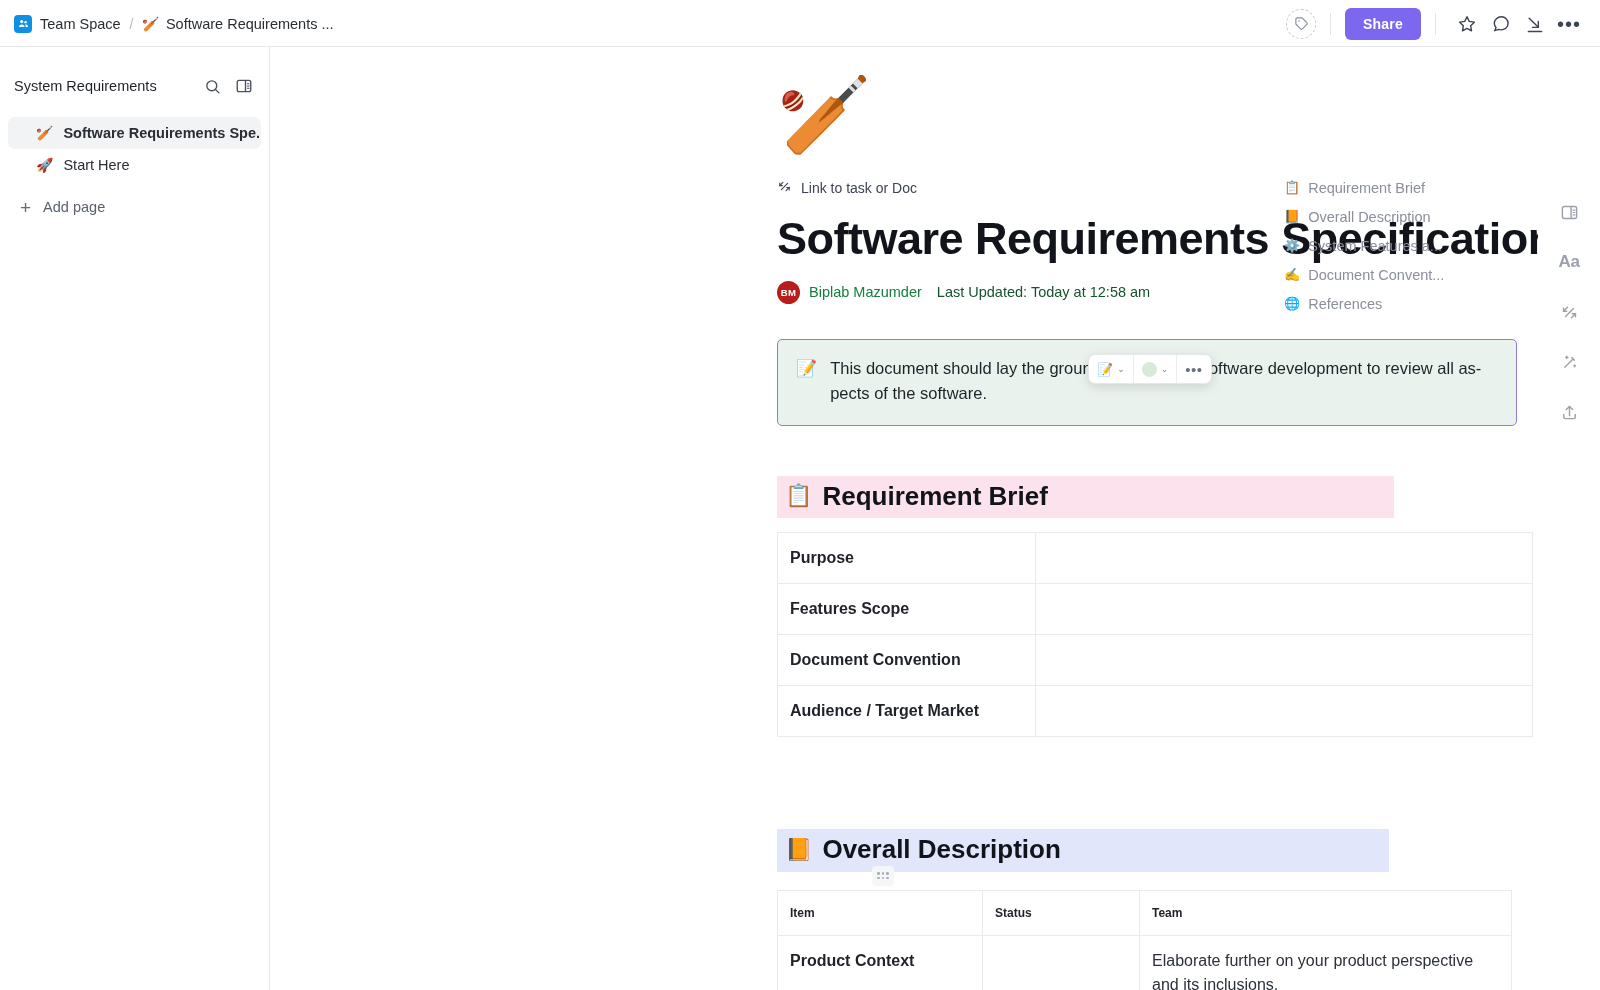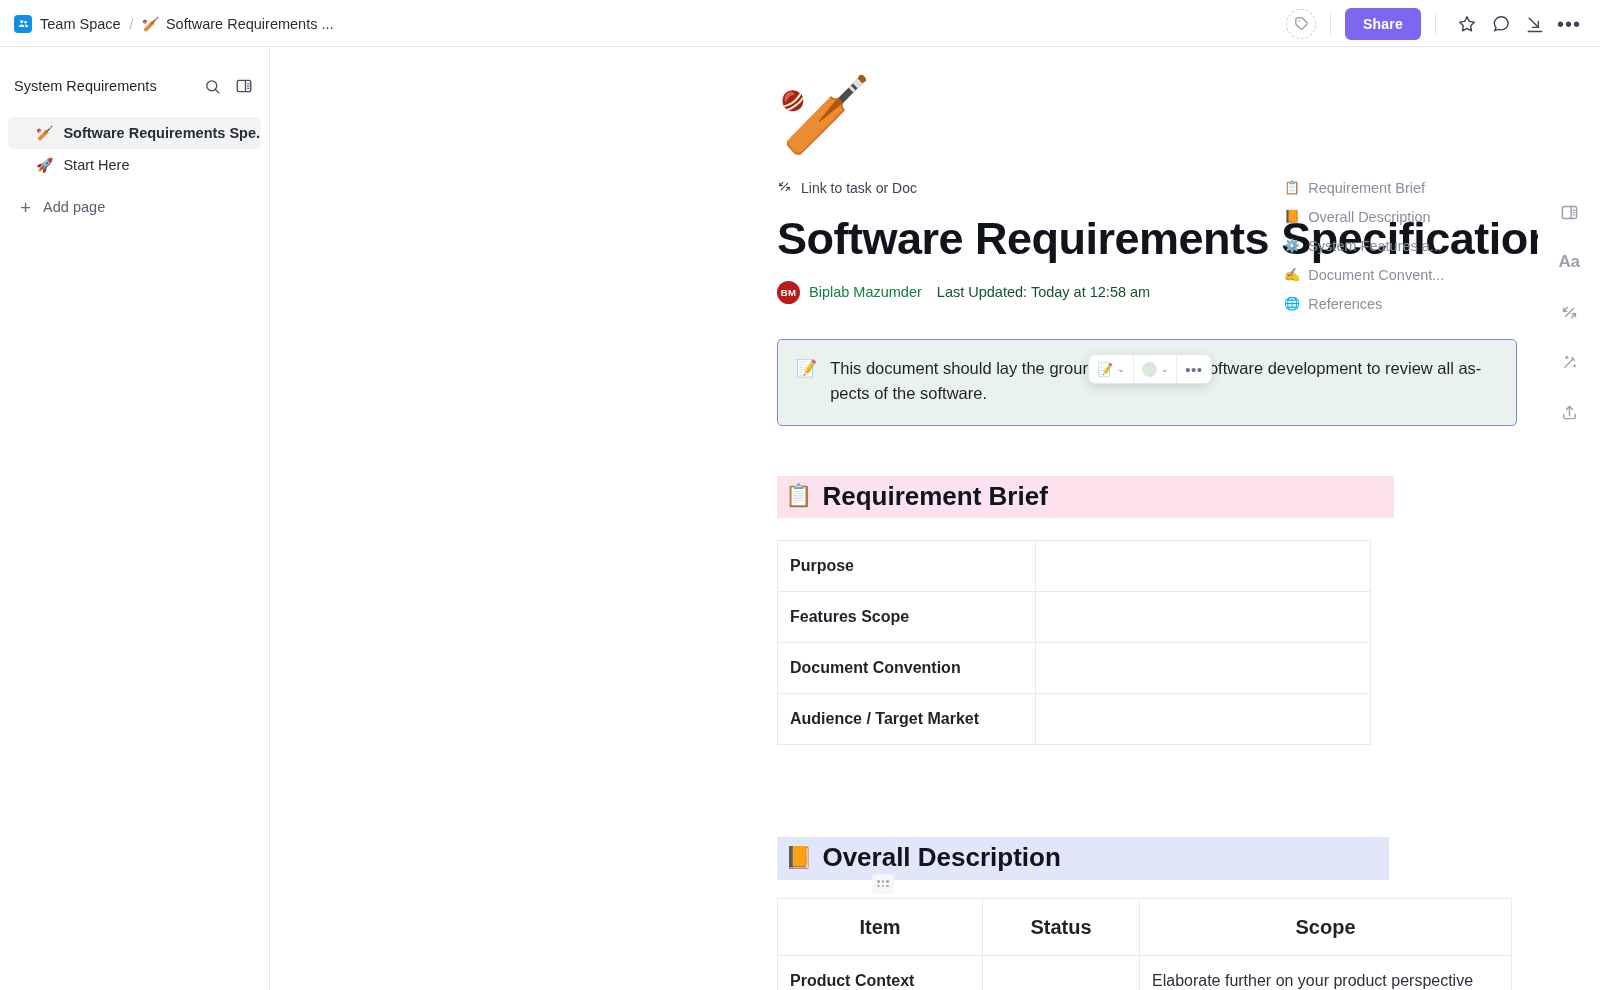--- a/index.html
+++ b/index.html
@@ -153,23 +153,23 @@
   .sec-emoji { font-size: 22px; }
 
   
   .tbl { border-collapse: collapse; table-layout: fixed; }
   .tbl td, .tbl th {
     border: 1px solid #e9eaec;
     padding: 13px 12px;
     font-size: 16px; text-align: left; vertical-align: top;
     color: #1f2329; line-height: 1.5;
   }
-  .tbl th { text-align: center; font-weight: 700; font-size: 20px; }
+  .tbl th { text-align: left; font-weight: 700; font-size: 12px; }
   .tbl td.bold { font-weight: 700; }
-  .t1 { width: 594px; margin-top: 8px; }
+  .t1 { width: 756px; margin-top: 0; }
   .t1 td:first-child { width: 258px; }
   .t2 { width: 735px; margin-top: 4px; }
   .t2 th:nth-child(1), .t2 td:nth-child(1) { width: 205px; }
   .t2 th:nth-child(2), .t2 td:nth-child(2) { width: 157px; }
   .t2 td.notes { color: #2b303a; }
   .t2 td.bold { font-weight: 700; }
   .tbl-wrap { position: relative; }
   .drag-handle {
     position: absolute; left: 95px; top: -24px;
     width: 22px; height: 20px; border-radius: 4px;
@@ -379,21 +379,21 @@
                   <i></i>
                   <i></i>
                   <i></i>
                 </span>
             </div>
             <table class="tbl t2">
               <thead>
                 <tr>
                   <th>Item</th>
                   <th>Status</th>
-                  <th>Scope</th>
+                  <th>Team</th>
                 </tr>
               </thead>
               <tbody>
                 <tr>
                   <td class="bold">Product Context</td>
                   <td></td>
                   <td class="notes">Elaborate further on your product perspective and its inclusions.</td>
                 </tr>
 
               </tbody>

